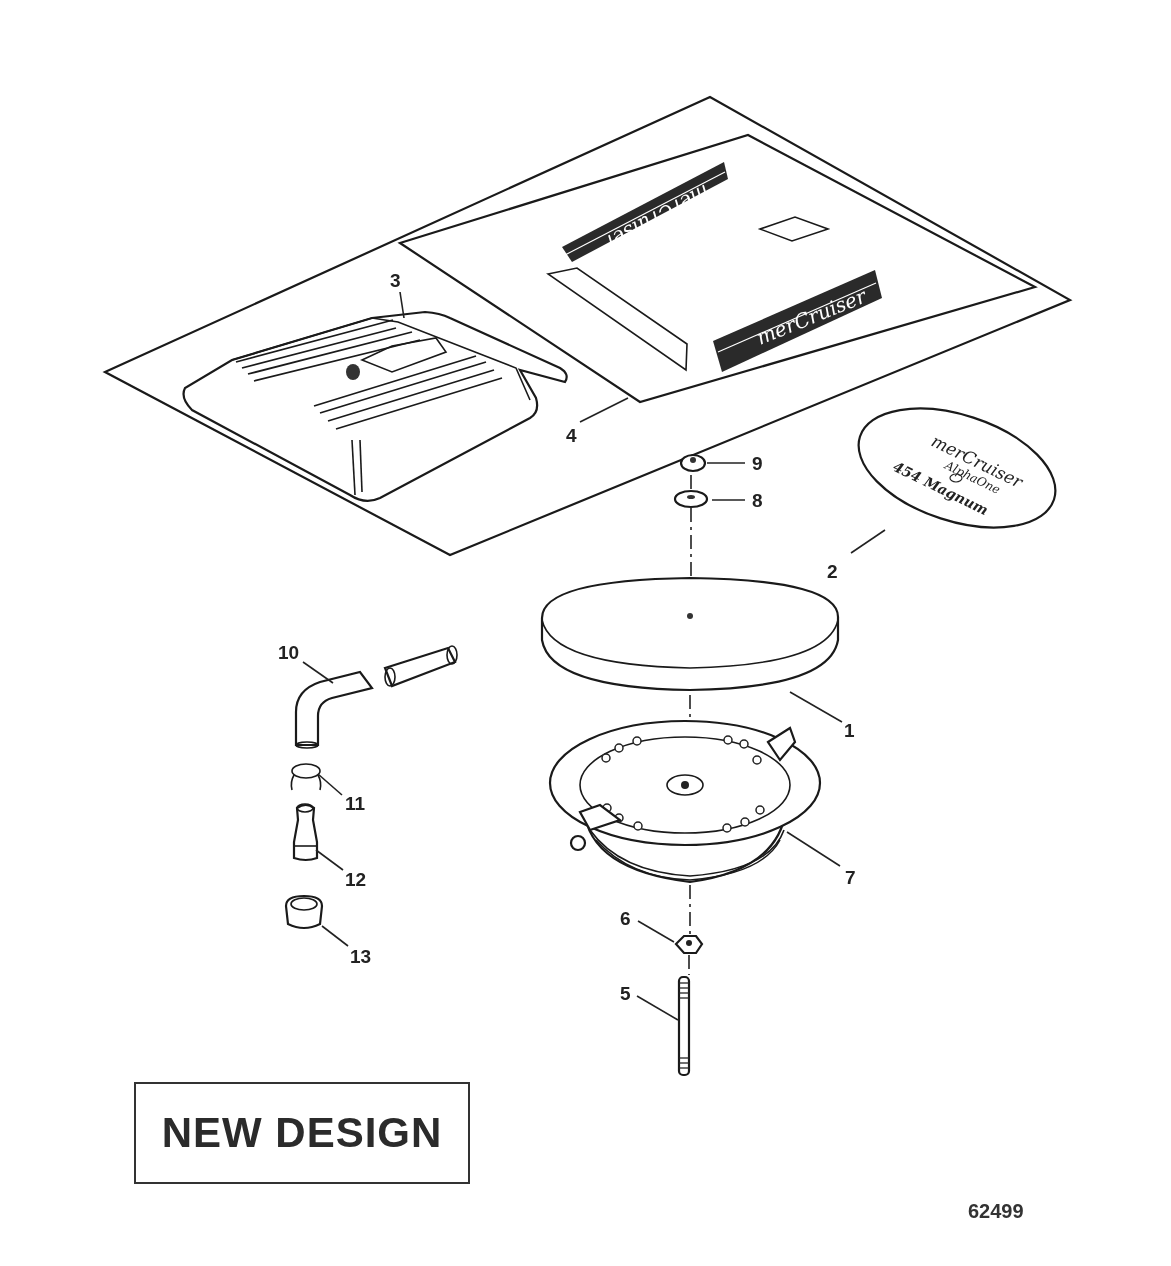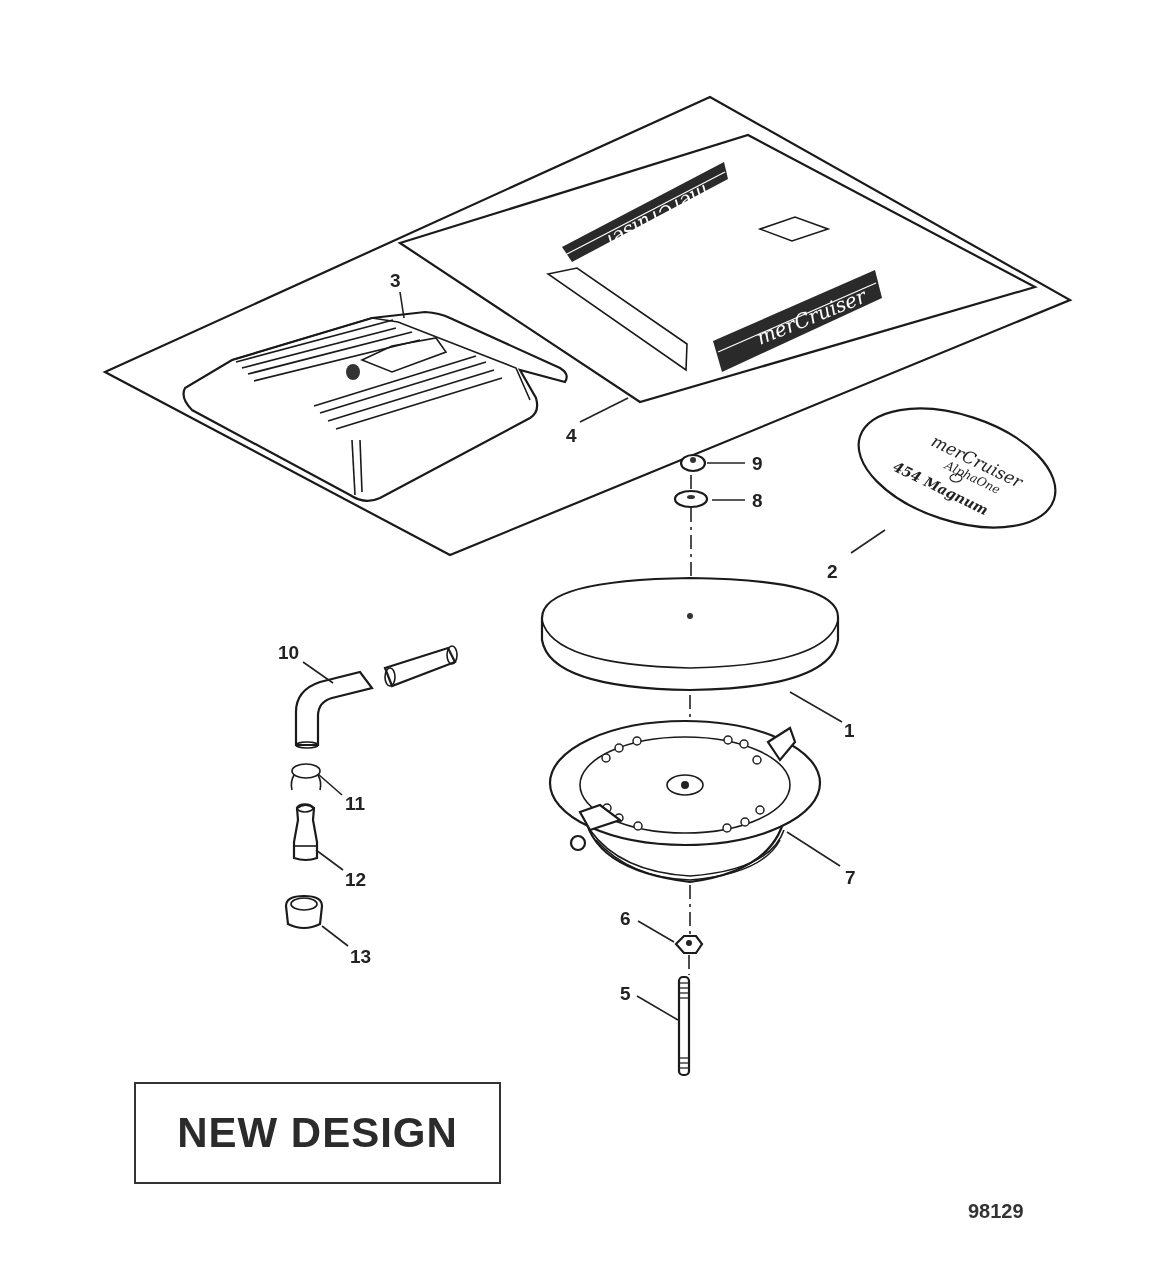--- a/index.html
+++ b/index.html
@@ -7,21 +7,21 @@
   svg{position:absolute;left:0;top:0;}
   .lbl{font-family:"Liberation Sans",sans-serif;font-weight:bold;font-size:19px;fill:#222;}
   .ln{stroke:#1a1a1a;stroke-width:2.2;fill:none;}
   .thin{stroke:#1a1a1a;stroke-width:1.6;fill:none;}
   .leader{stroke:#222;stroke-width:1.6;}
   .dash{stroke:#222;stroke-width:1.6;stroke-dasharray:14 5 3 5;}
   .fill{fill:#fff;stroke:#1a1a1a;stroke-width:2.2;}
   .dark{fill:#2a2a2a;}
   .logo{font-family:"DejaVu Serif",serif;font-style:italic;font-size:20px;fill:#fff;}
   .plate-text{font-family:"DejaVu Serif",serif;font-style:italic;fill:#222;}
-  #new-design{position:absolute;left:134px;top:1082px;width:367px;height:102px;border:2.5px solid #333;box-sizing:border-box;display:flex;align-items:center;justify-content:center;}
+  #new-design{position:absolute;left:134px;top:1082px;width:336px;height:102px;border:2.5px solid #333;box-sizing:border-box;display:flex;align-items:center;justify-content:center;}
   #new-design span{font-family:"Liberation Sans",sans-serif;font-weight:bold;font-size:42px;color:#2b2b2b;letter-spacing:1px;}
   #fig-num{position:absolute;left:968px;top:1200px;font-family:"Liberation Sans",sans-serif;font-weight:bold;font-size:20px;color:#333;}
 </style>
 </head>
 <body>
 
 <svg width="1171" height="1266" viewBox="0 0 1171 1266">
 
   <g>
     <polygon class="ln" points="105,372 710,97 1070,300 450,555"></polygon>
@@ -186,13 +186,13 @@
     <text class="lbl" x="278" y="659">10</text>
     <text class="lbl" x="345" y="810">11</text>
     <text class="lbl" x="345" y="886">12</text>
     <text class="lbl" x="350" y="963">13</text>
   </g>
 </svg>
 
 <div id="new-design">
   <span>NEW DESIGN</span>
 </div>
-<div id="fig-num">98129</div>
+<div id="fig-num">62499</div>
 
 </body></html>

